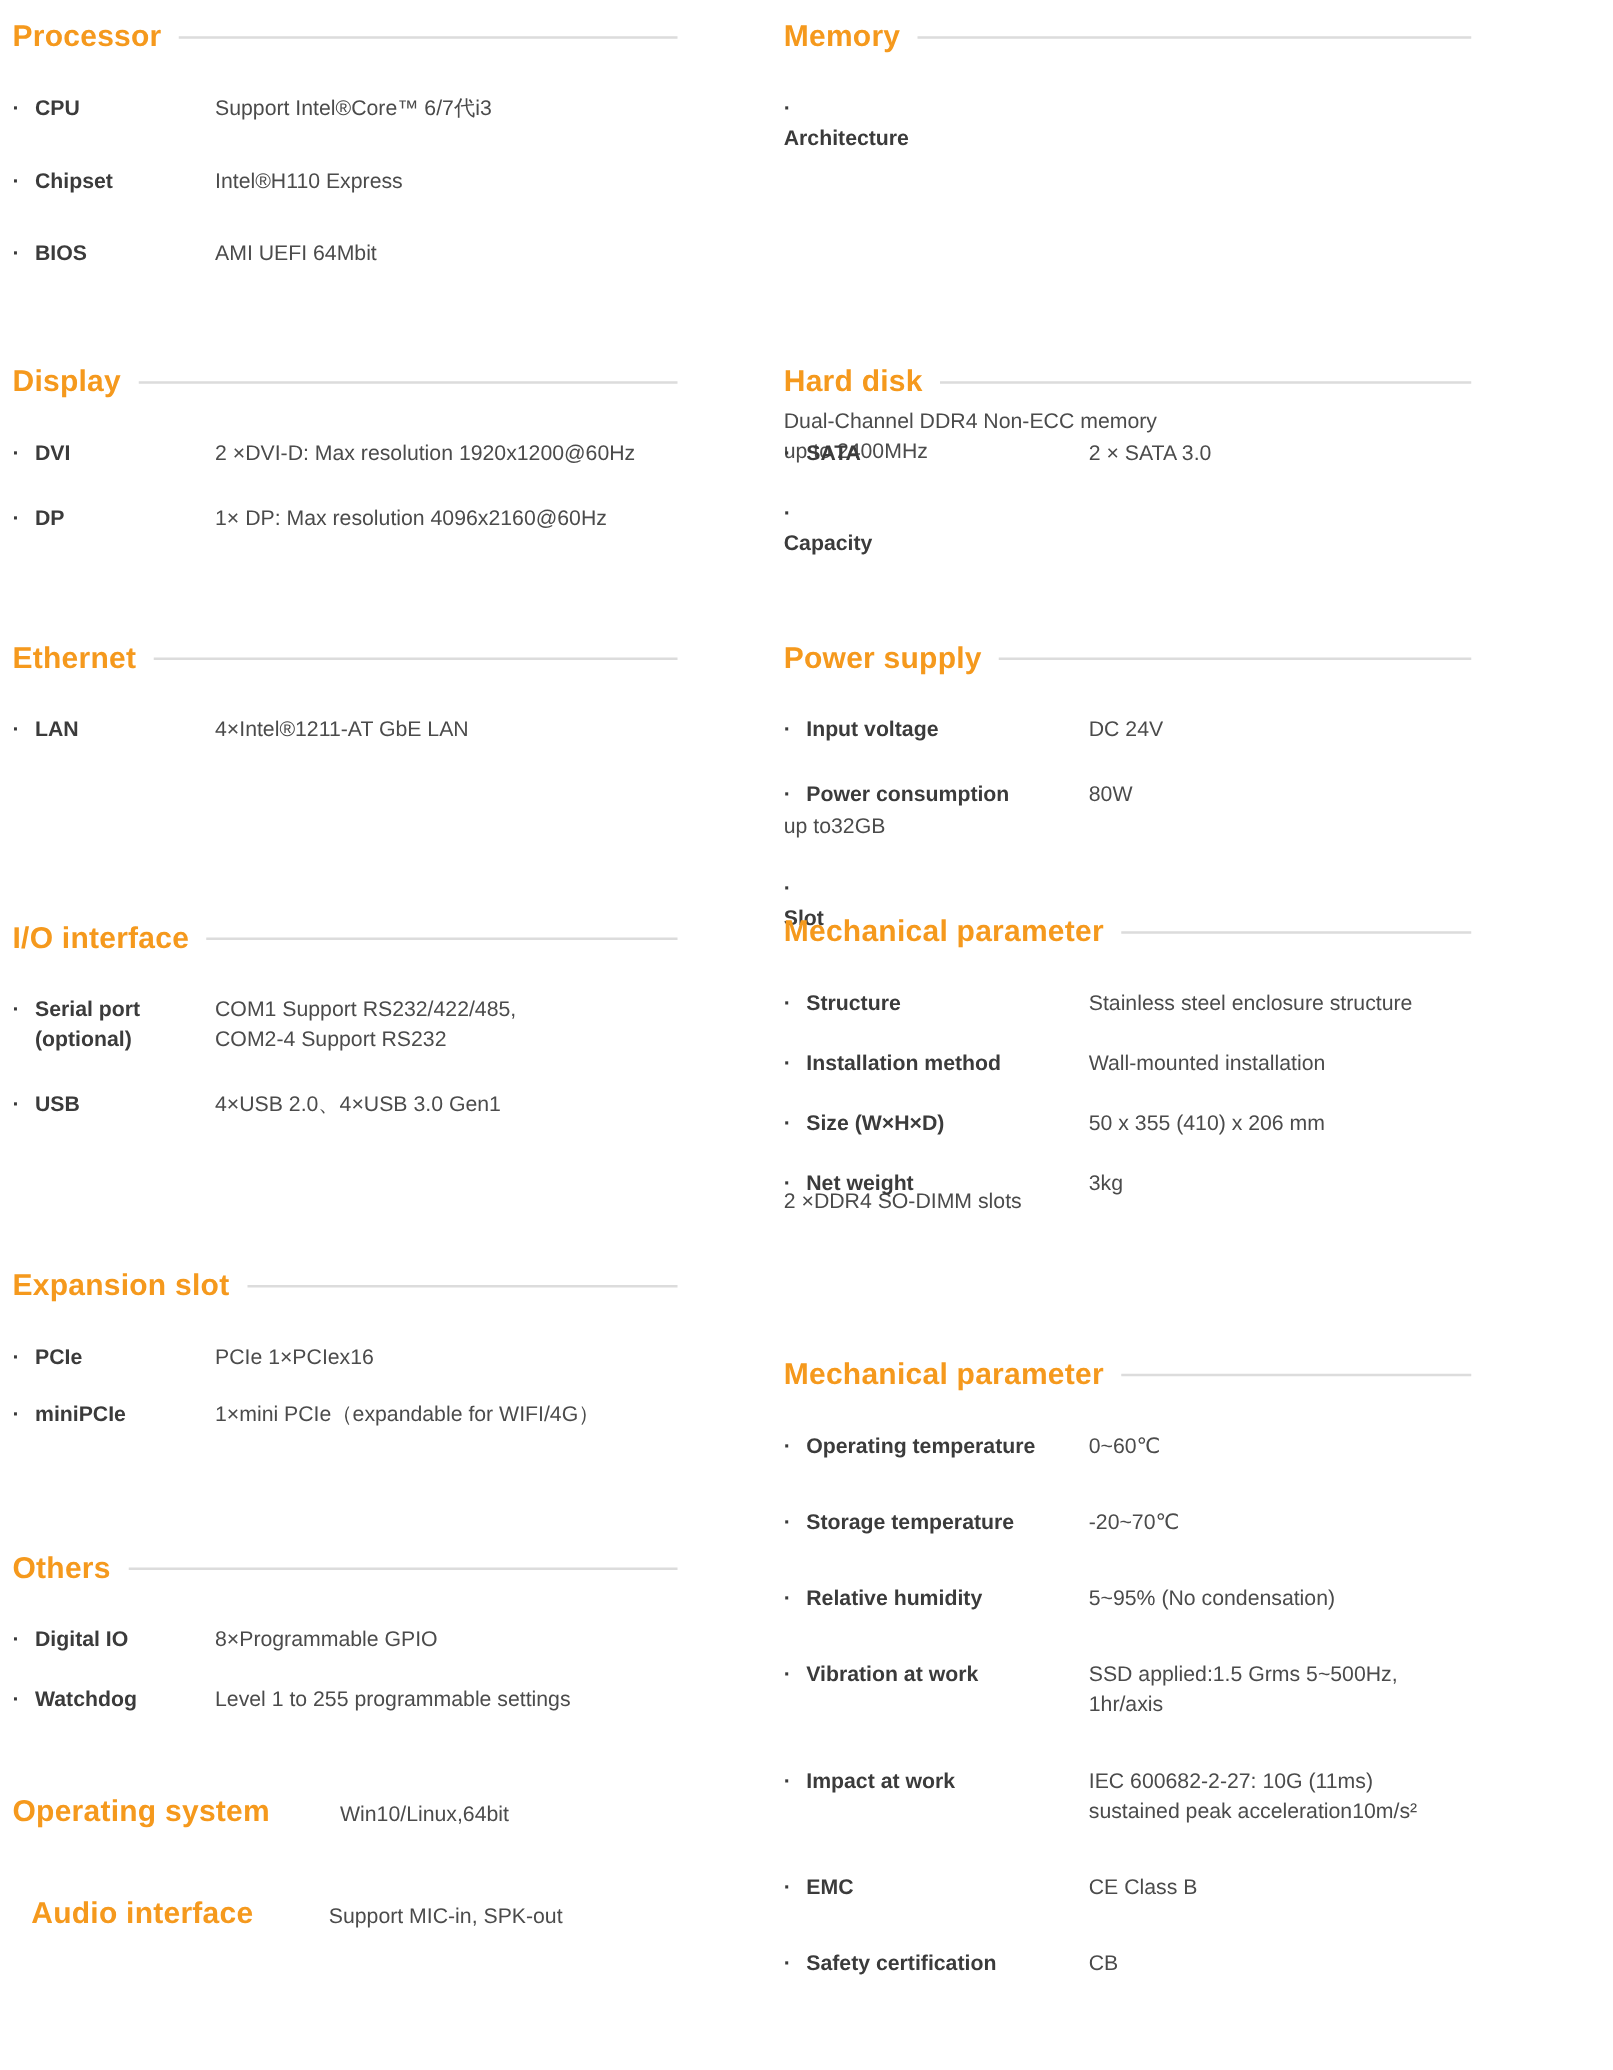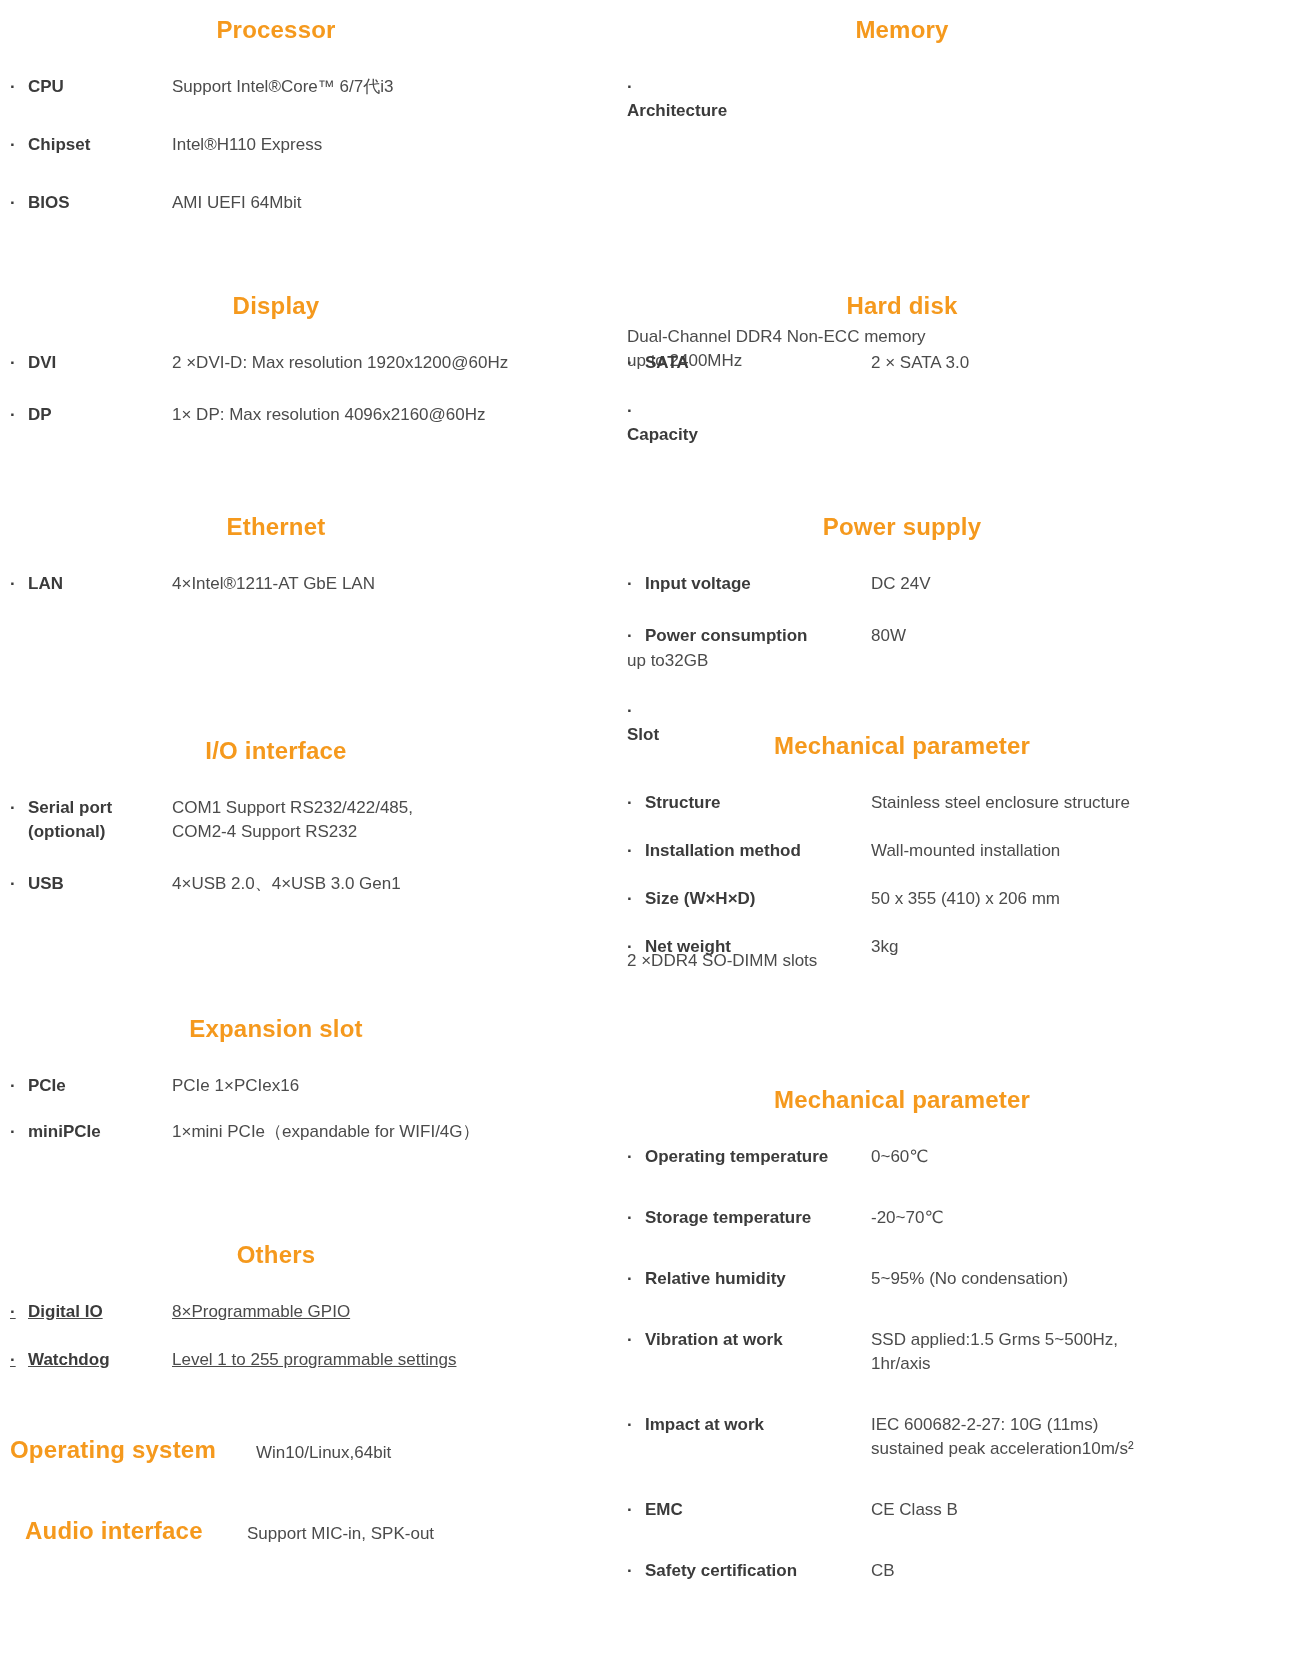--- a/index.html
+++ b/index.html
@@ -8,21 +8,21 @@
     width: 1290px; height: 1656px;
     position: relative;
     overflow: hidden;
     font-family: "Liberation Sans", "DejaVu Sans", sans-serif;
     color: #4b4b4b;
   }
   .section { position: absolute; }
   .col-left  { left: 10px;  width: 532px; }
   .col-right { left: 627px; width: 550px; }
 
-  .sec-head { display: flex; align-items: center; margin-bottom: 30px; flex-direction: column; }
+  .sec-head { display: flex; align-items: center; margin-bottom: 30px; }
   .sec-title {
     font-size: 24px; line-height: 30px; font-weight: 700;
     color: #F5991D; letter-spacing: 0.2px; white-space: nowrap;
   }
   .rule { flex: 1; height: 2px; background: #dcdcdc; margin-left: 14px; }
 
   .row { display: flex; align-items: flex-start; margin-bottom: 28px; }
   .bullet { width: 18px; flex: 0 0 18px; color: #3b3b3b; font-size: 17px; line-height: 24px; }
   .bullet::before { content: "\00B7"; font-weight: 700; }
   .label {
@@ -33,23 +33,23 @@
   .value {
     flex: 1; font-size: 17px; line-height: 24px; color: #4b4b4b;
     white-space: pre-line;
   }
 
   .sec-processor .row { margin-bottom: 34px; }
   .sec-memory .row { margin-bottom: 26px; flex-direction: column; }
   .sec-env .row { margin-bottom: 37px; }
   .sec-mech .row { margin-bottom: 24px; }
   .sec-expansion .row { margin-bottom: 22px; }
-  .sec-others .row { margin-bottom: 24px; text-decoration: underline; }
-
-  .inline-sec { position: absolute; display: flex; align-items: baseline; }
+  .sec-others .row { margin-bottom: 24px; }
+
+  .inline-sec { position: absolute; display: flex; align-items: baseline; gap: 16px; }
   .inline-sec .sec-title { font-size: 24px; }
   .inline-title-os { width: 246px; flex: 0 0 246px; }
   .inline-title-audio { width: 222px; flex: 0 0 222px; }
   .inline-value { font-size: 17px; color: #4b4b4b; line-height: 24px; }
 </style>
 </head>
 <body>
 
 <div class="section col-left sec-processor" style="top:15px">
   <div class="sec-head">

